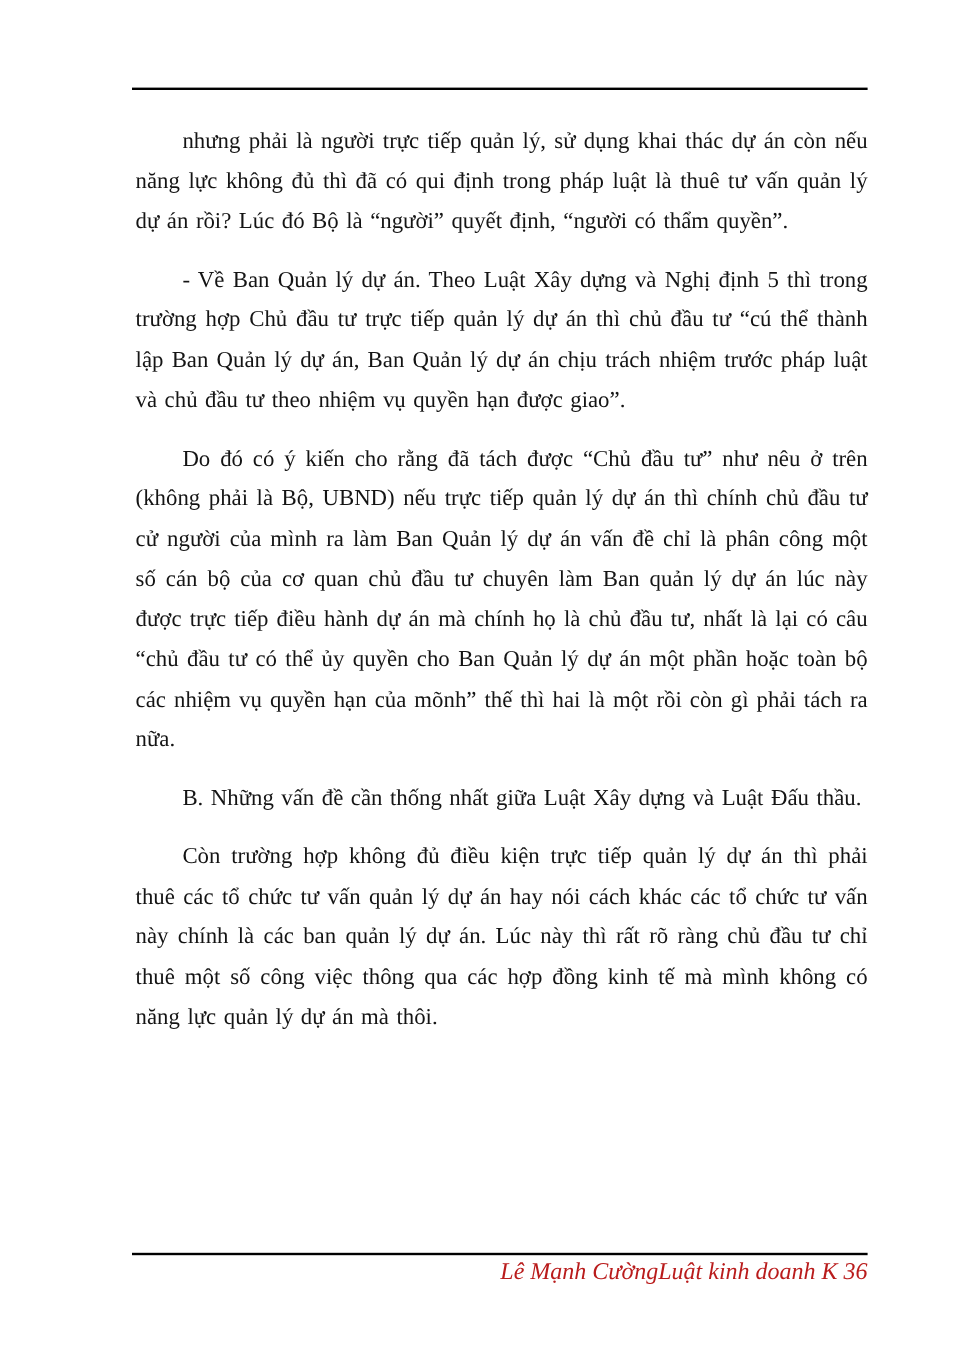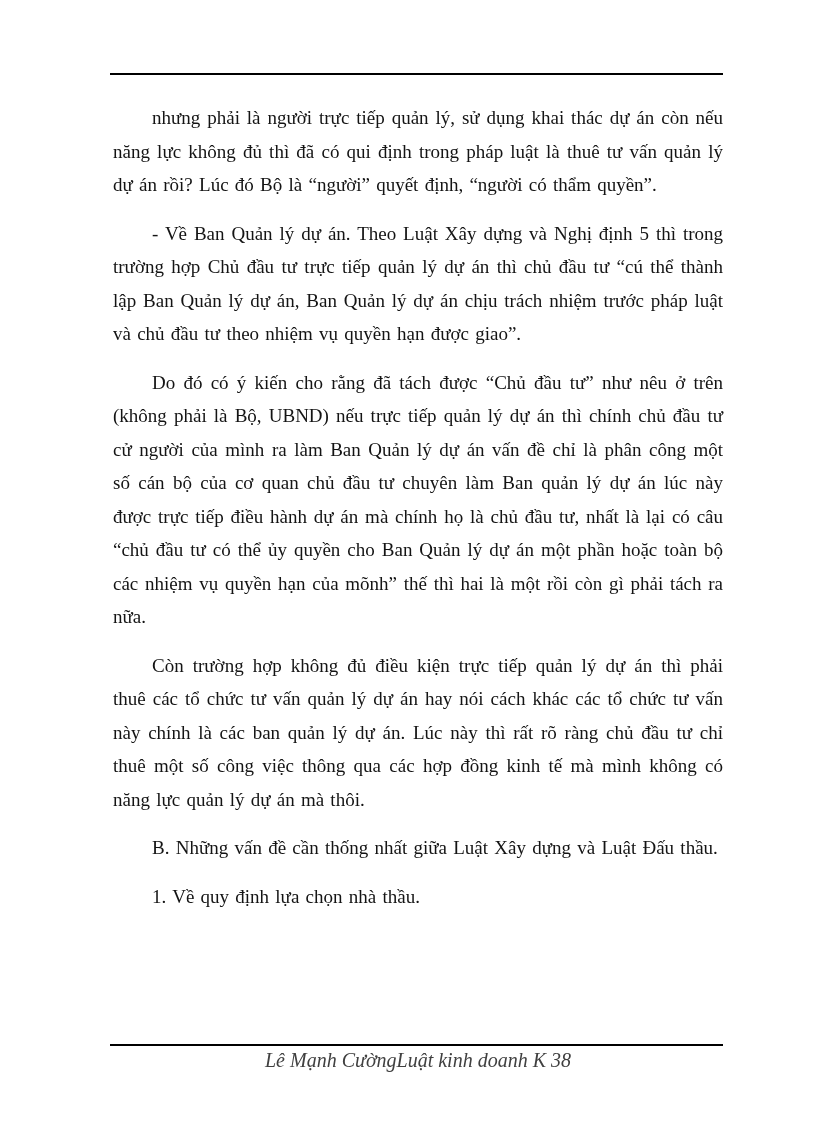--- a/index.html
+++ b/index.html
@@ -45,42 +45,41 @@
     width: 613px;
     height: 2px;
     background: #000000;
   }
   .footer-row {
     position: absolute;
     top: 1049px;
     left: 113px;
     width: 610px;
     display: flex;
-    justify-content: center;
+    justify-content: flex-end;
     font-size: 20px;
     font-style: italic;
-    color: #404040;
+    color: #b91c1c;
   }
 </style>
 </head>
 <body>
 
 <div class="page">
 
   <div class="header-rule"></div>
 
   <div class="body-text">
     <p>nhưng phải là người trực tiếp quản lý, sử dụng khai thác dự án còn nếu năng lực không đủ thì đã có qui định trong pháp luật là thuê tư vấn quản lý dự án rồi? Lúc đó Bộ là “người” quyết định, “người có thẩm quyền”.</p>
     <p>- Về Ban Quản lý dự án. Theo Luật Xây dựng và Nghị định 5 thì trong trường hợp Chủ đầu tư trực tiếp quản lý dự án thì chủ đầu tư “cú thể thành lập Ban Quản lý dự án, Ban Quản lý dự án chịu trách nhiệm trước pháp luật và chủ đầu tư theo nhiệm vụ quyền hạn được giao”.</p>
     <p>Do đó có ý kiến cho rằng đã tách được “Chủ đầu tư” như nêu ở trên (không phải là Bộ, UBND) nếu trực tiếp quản lý dự án thì chính chủ đầu tư cử người của mình ra làm Ban Quản lý dự án vấn đề chỉ là phân công một số cán bộ của cơ quan chủ đầu tư chuyên làm Ban quản lý dự án lúc này được trực tiếp điều hành dự án mà chính họ là chủ đầu tư, nhất là lại có câu “chủ đầu tư có thể ủy quyền cho Ban Quản lý dự án một phần hoặc toàn bộ các nhiệm vụ quyền hạn của mõnh” thế thì hai là một rồi còn gì phải tách ra nữa.</p>
+    <p>B. Những vấn đề cần thống nhất giữa Luật Xây dựng và Luật Đấu thầu.</p>
     <p>Còn trường hợp không đủ điều kiện trực tiếp quản lý dự án thì phải thuê các tổ chức tư vấn quản lý dự án hay nói cách khác các tổ chức tư vấn này chính là các ban quản lý dự án. Lúc này thì rất rõ ràng chủ đầu tư chỉ thuê một số công việc thông qua các hợp đồng kinh tế mà mình không có năng lực quản lý dự án mà thôi.</p>
-    <p>B. Những vấn đề cần thống nhất giữa Luật Xây dựng và Luật Đấu thầu.</p>
-    <p>1. Về quy định lựa chọn nhà thầu.</p>
   </div>
 
   <div class="footer-rule"></div>
 
   <div class="footer-row">
     <span>Lê Mạnh Cường</span>
-    <span>Luật kinh doanh K 38</span>
+    <span>Luật kinh doanh K 36</span>
   </div>
 
 </div>
 
 </body></html>

